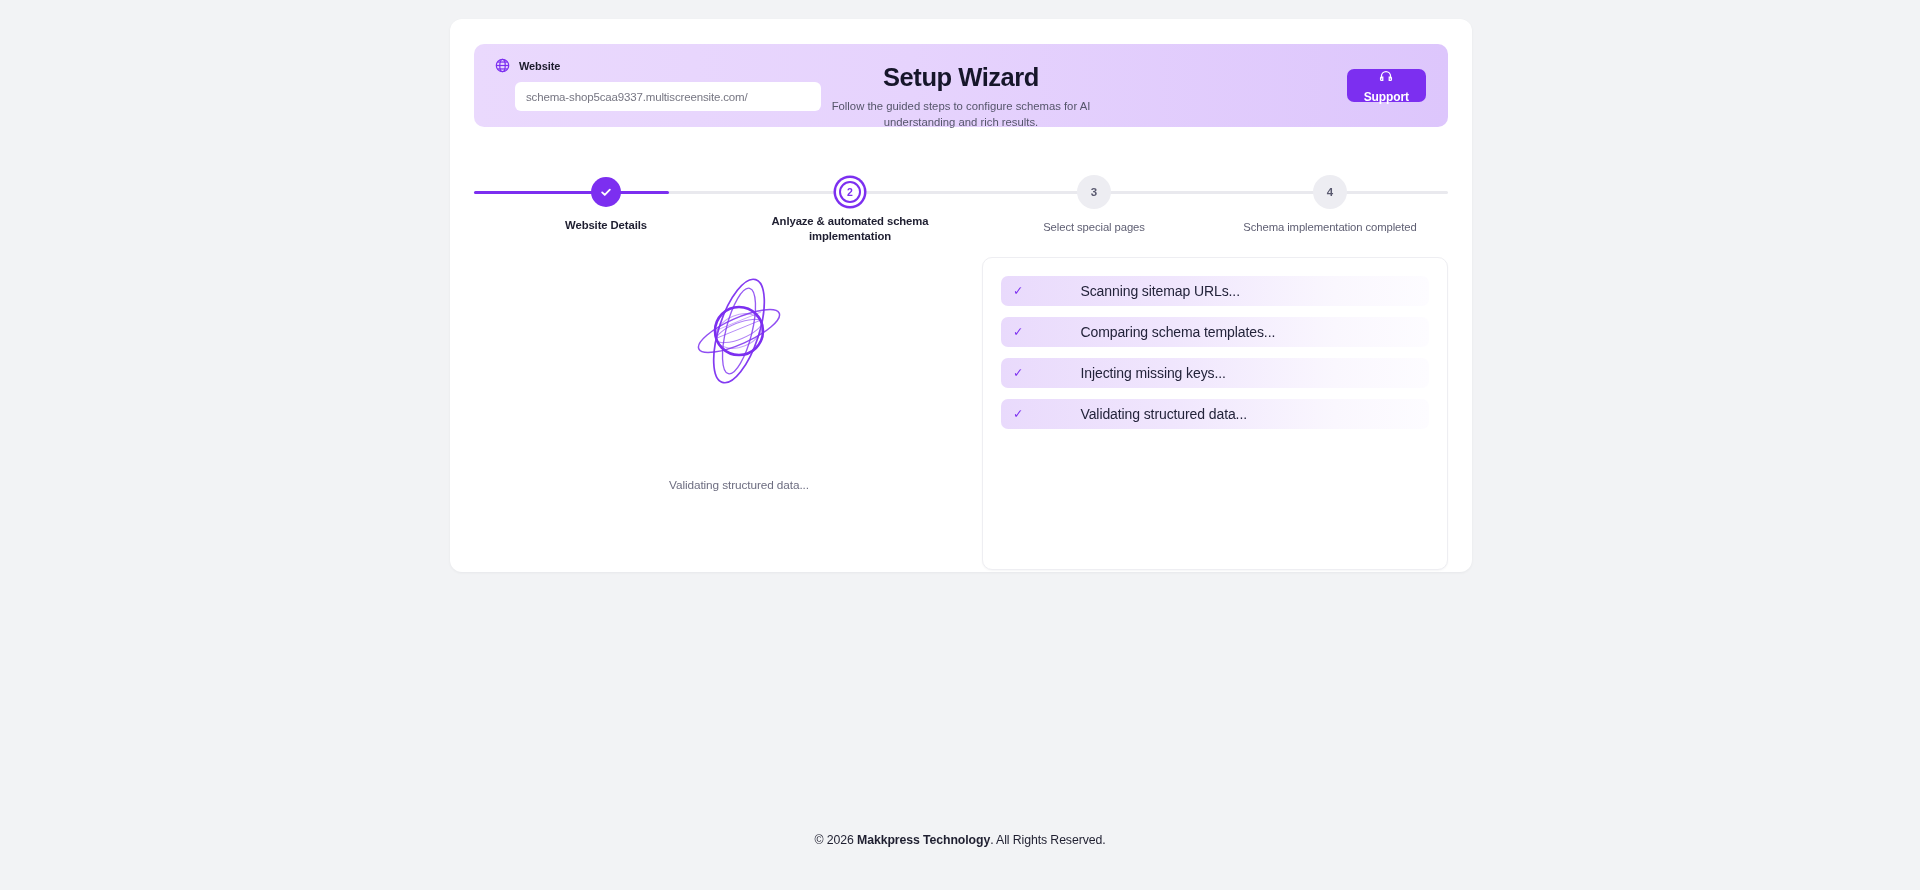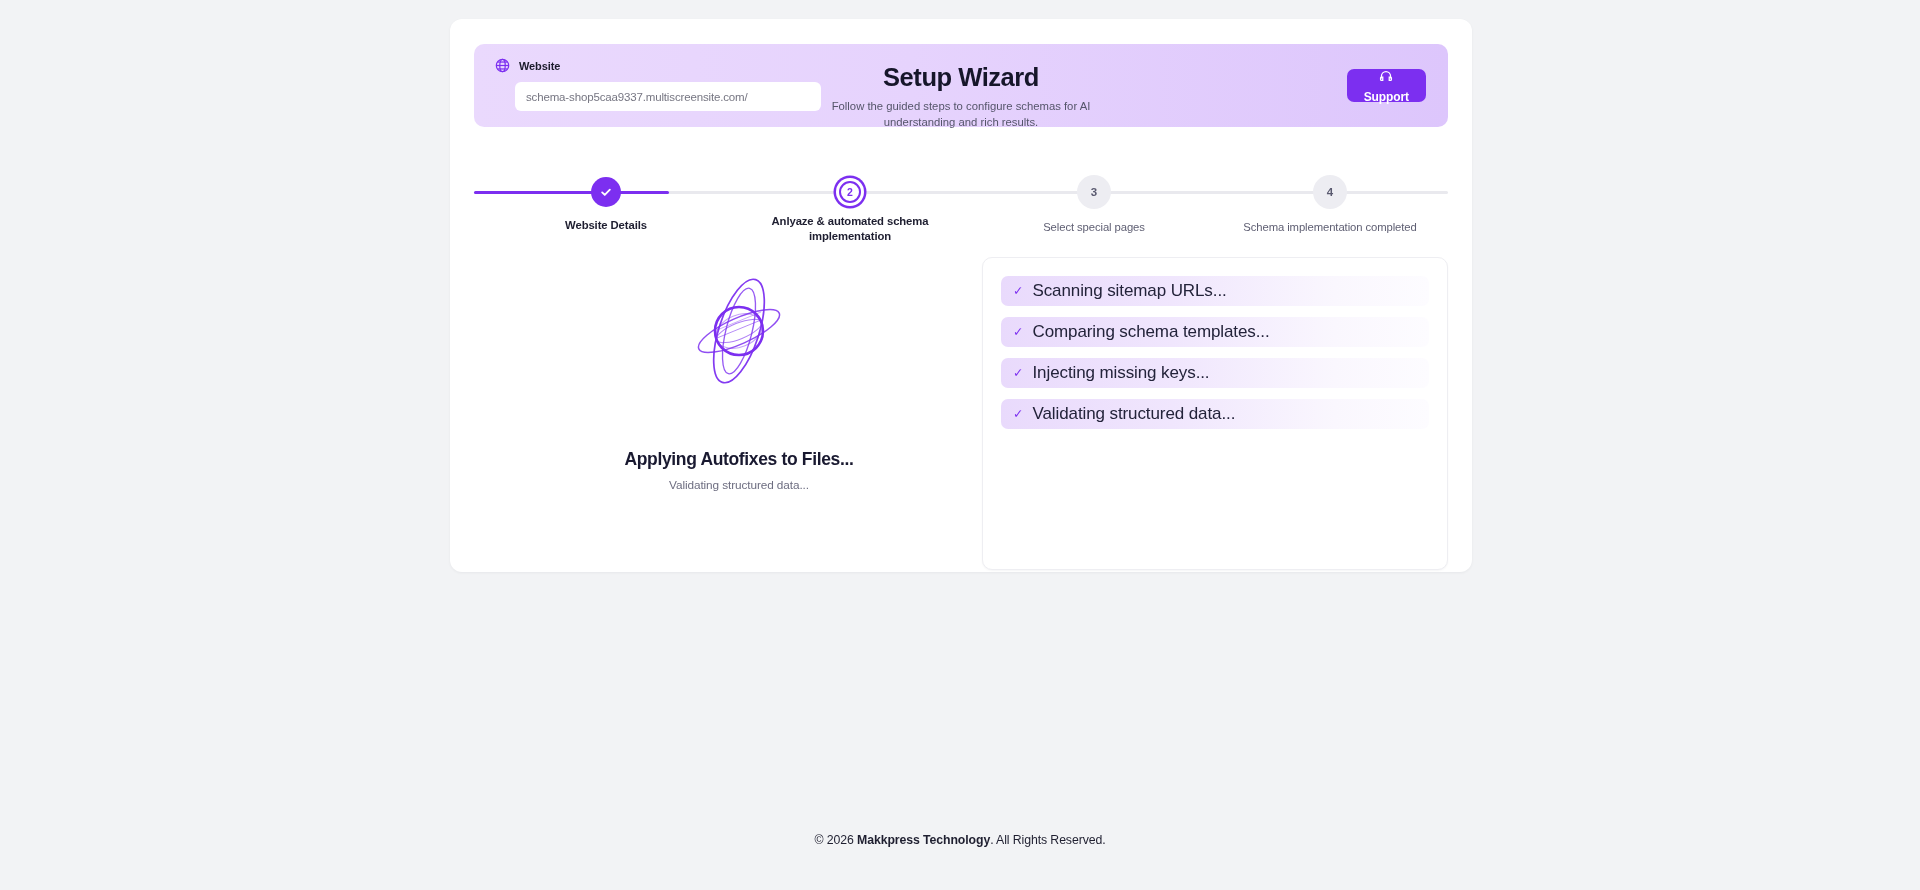--- a/index.html
+++ b/index.html
@@ -302,23 +302,24 @@
   }
 
   .task-check {
     flex: none;
     font-size: 12.5px;
     color: #7c2ff0;
     line-height: 1;
   }
 
   .task-text {
-    font-size: 17px;
+    font-size: 14px;
     color: #23233a;
     letter-spacing: -0.1px;
+    margin-left: 48px;
   }
 
   
   .footer {
     position: absolute;
     left: 0;
     right: 0;
     top: 833px;
     text-align: center;
     font-size: 12.3px;
@@ -412,21 +413,20 @@
               <ellipse rx="13" ry="44" transform="rotate(14)" stroke-width="1.35" opacity="0.8"></ellipse>
               <ellipse rx="44" ry="13" transform="rotate(-24)" stroke-width="1.5" opacity="0.85"></ellipse>
               <circle r="24" stroke-width="2.6"></circle>
               <ellipse rx="24" ry="8" transform="rotate(-22)" stroke-width="1" opacity="0.6"></ellipse>
               <ellipse rx="24" ry="16" transform="rotate(-22)" stroke-width="1" opacity="0.45"></ellipse>
               <line x1="-22" y1="7" x2="22" y2="-11" stroke-width="1" opacity="0.55"></line>
               <line x1="-22" y1="-1" x2="22" y2="-19" stroke-width="1" opacity="0.4"></line>
             </g>
           </svg>
         </div>
-        <div class="loader-heading">Applying Autofixes to Files...</div>
         <div class="loader-sub">Validating structured data...</div>
       </div>
 
       <div class="task-card">
         <div class="task-row">
           <span class="task-check">✓</span>
           <span class="task-text">Scanning sitemap URLs...</span>
         </div>
         <div class="task-row">
           <span class="task-check">✓</span>

